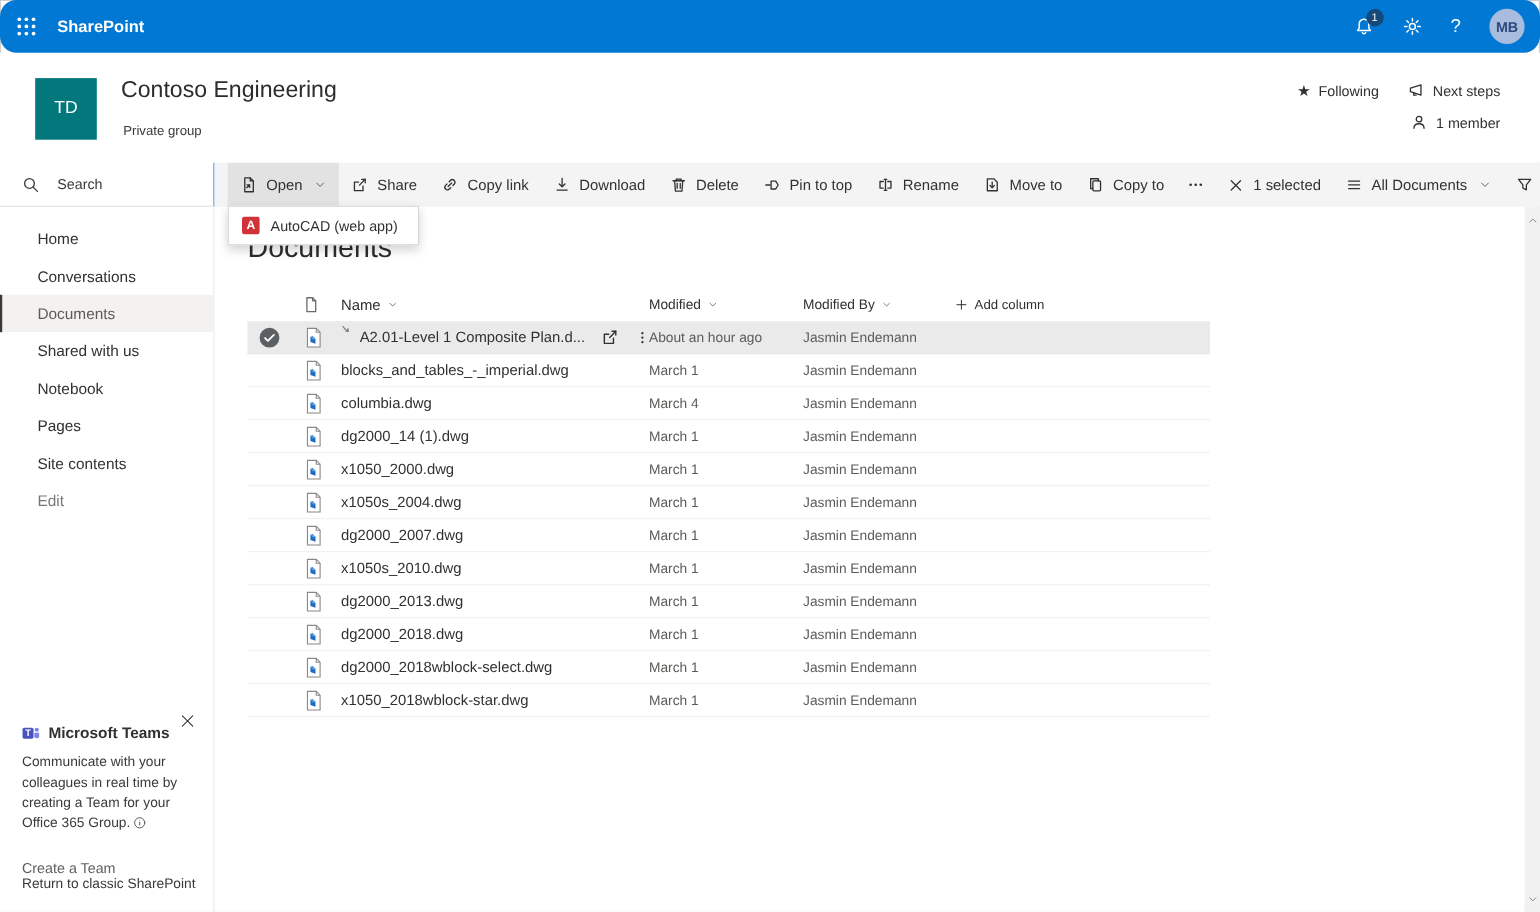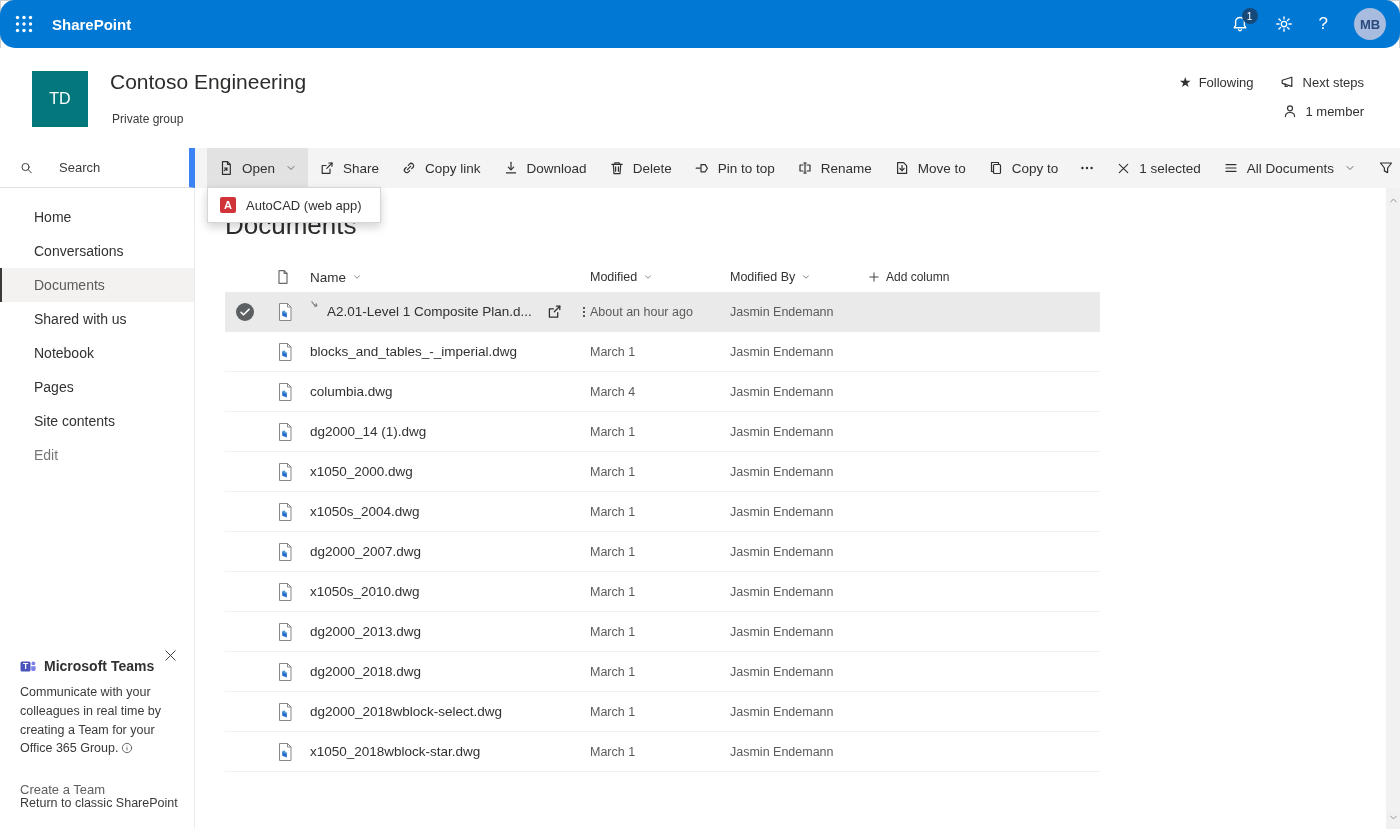--- a/index.html
+++ b/index.html
@@ -33,22 +33,22 @@
   .site-title{position:absolute;left:110px;top:22px;font-size:21px;font-weight:300;color:#2d2c2b;}
   .site-sub{position:absolute;left:112px;top:64px;font-size:12px;color:#3b3a39;}
   .hdr-actions{position:absolute;right:36px;top:26px;font-size:13px;}
   .hdr-row1{display:flex;gap:26px;justify-content:flex-end;align-items:center;}
   .hdr-row2{display:flex;justify-content:flex-end;margin-top:13px;}
   .hdr-item{display:flex;align-items:center;gap:7px;cursor:pointer;color:#323130;}
   .star-glyph{font-size:14px;line-height:1;}
 
   
   .search-box{position:absolute;left:0;top:148px;width:195px;height:40px;background:#fff;
-              border-bottom:1px solid #e1e1e1;border-right:6px solid #3b82f6;display:flex;
-              align-items:center;gap:26px;padding-left:20px;z-index:5;color:#3b3a39;}
+              border-bottom:1px solid #e1e1e1;border-right:1px solid #3b82f6;display:flex;
+              align-items:center;gap:16px;padding-left:20px;z-index:5;color:#3b3a39;}
   .search-box input{border:none;outline:none;font-size:13px;width:130px;font-family:inherit;color:#323130;background:transparent;}
   .search-box input::placeholder{color:#3a3a3a;opacity:1;}
   .toolbar{position:absolute;left:195px;right:0;top:148px;height:40px;background:#f4f4f4;
            display:flex;align-items:center;padding:0 14px 0 12px;font-size:13.5px;z-index:5;}
   .tb-btn{display:flex;align-items:center;gap:8px;padding:0 11px;height:40px;cursor:pointer;white-space:nowrap;color:#323130;}
   .tb-btn.pressed{background:#e2e2e2;}
   .tb-more{padding:0 10px;}
   .tb-spacer{flex:1;}
   .chev{margin-left:2px;color:#5d5b58;}
 
@@ -79,21 +79,21 @@
   .open-menu{position:absolute;left:12px;top:-1px;width:174px;background:#fff;border:1px solid #d6d6d6;
              box-shadow:0 4px 9px rgba(0,0,0,.18);z-index:10;}
   .om-item{height:34px;display:flex;align-items:center;gap:10px;padding:0 12px;font-size:13px;cursor:pointer;}
   .acad{width:16px;height:16px;background:var(--acad);border-radius:2px;color:#fff;font-size:11px;
         font-weight:700;display:flex;align-items:center;justify-content:center;}
 
   .page-title{position:absolute;left:30px;top:22px;font-size:26px;font-weight:300;color:#2d2c2b;}
 
   .doc-table{position:absolute;left:30px;top:74px;width:875px;}
   .thead{display:flex;align-items:center;height:30px;font-size:12px;color:#323130;}
-  .trow{display:flex;align-items:center;height:40px;border-bottom:1px solid #f1f1f1;cursor:pointer;}
+  .trow{display:flex;align-items:center;height:30px;border-bottom:1px solid #f1f1f1;cursor:pointer;}
   .trow.selected{background:var(--selrow);border-bottom:1px solid var(--selrow);}
   .c-check{width:45px;display:flex;justify-content:flex-start;padding-left:10px;}
   .c-icon{width:40px;display:flex;padding-left:5px;color:#8a8886;}
   .c-name{width:280px;display:flex;align-items:center;gap:14px;font-size:13.5px;color:#323130;}
   .c-mod{width:140px;font-size:12.5px;color:var(--txt2);}
   .c-by{width:138px;font-size:12.5px;color:var(--txt2);}
   .c-add{flex:1;display:flex;align-items:center;gap:6px;color:#323130;cursor:pointer;}
   .th-label{display:flex;align-items:center;gap:4px;cursor:pointer;}
   .fname{white-space:nowrap;}
   .cursor-glyph{color:#7a7a7a;margin-right:-8px;transform:translateY(-6px);}

